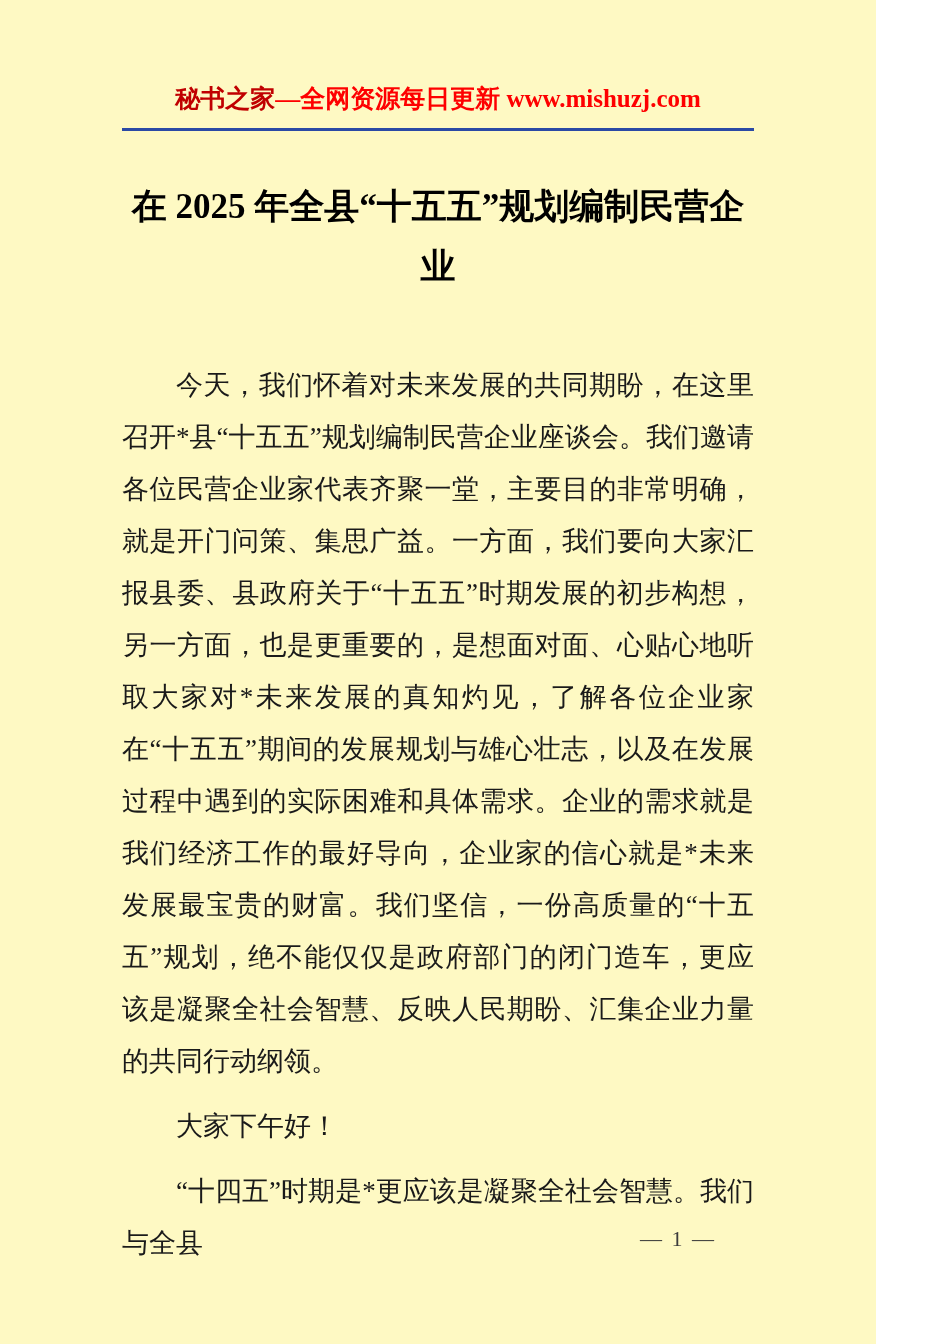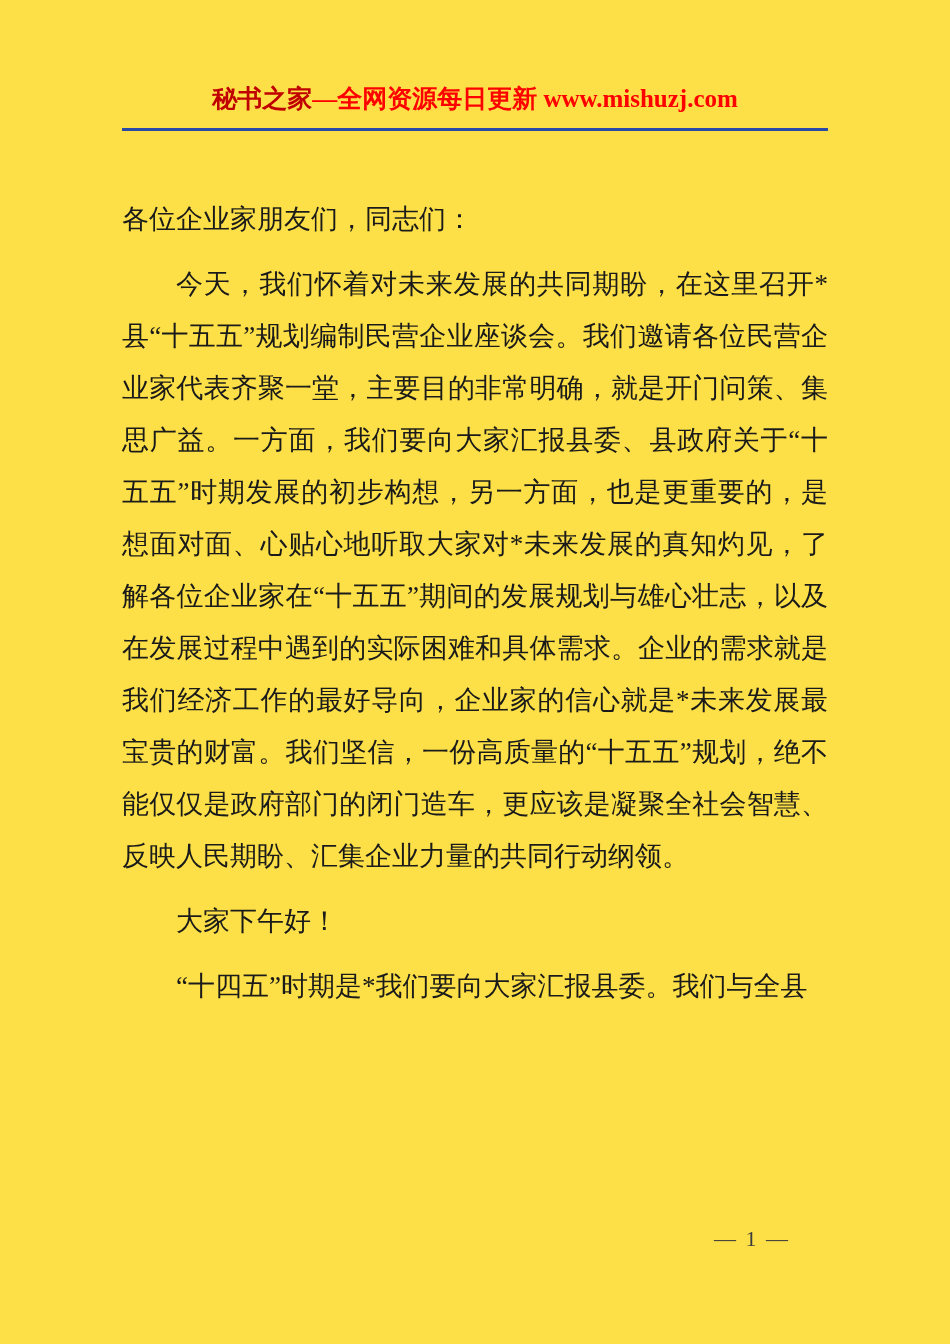--- a/index.html
+++ b/index.html
@@ -5,25 +5,25 @@
   * { margin: 0; padding: 0; box-sizing: border-box; }
   html, body { background: #ffffff; }
   body {
     width: 950px;
     height: 1344px;
     font-family: "Liberation Serif", "DejaVu Serif", serif;
     color: #1a1a1a;
   }
   .page {
     position: relative;
-    width: 950px;
+    width: 876px;
     height: 1344px;
     padding: 0 122px;
     overflow: hidden;
-    background: #fde047;
+    background: #fef9c3;
   }
   .doc-header {
     padding-top: 82px;
     text-align: center;
     font-size: 25px;
     font-weight: bold;
     white-space: nowrap;
   }
   .site-name { color: #c00000; }
   .tagline   { color: #fe0000; }
@@ -64,24 +64,24 @@
 </head>
 <body>
 
 <div class="page">
 
   <div class="doc-header"><span class="site-name">秘书之家</span><span class="tagline">—全网资源每日更新 </span><span class="url">www.mishuzj.com</span></div>
 
   <div class="header-rule"></div>
 
   <h1 class="title">
+    <span class="title-line">在 2025 年全县“十五五”规划编制民营企业</span>
   </h1>
 
   <div class="body-text">
-    <p class="para no-indent">各位企业家朋友们，同志们：</p>
     <p class="para">今天，我们怀着对未来发展的共同期盼，在这里召开*县“十五五”规划编制民营企业座谈会。我们邀请各位民营企业家代表齐聚一堂，主要目的非常明确，就是开门问策、集思广益。一方面，我们要向大家汇报县委、县政府关于“十五五”时期发展的初步构想，另一方面，也是更重要的，是想面对面、心贴心地听取大家对*未来发展的真知灼见，了解各位企业家在“十五五”期间的发展规划与雄心壮志，以及在发展过程中遇到的实际困难和具体需求。企业的需求就是我们经济工作的最好导向，企业家的信心就是*未来发展最宝贵的财富。我们坚信，一份高质量的“十五五”规划，绝不能仅仅是政府部门的闭门造车，更应该是凝聚全社会智慧、反映人民期盼、汇集企业力量的共同行动纲领。</p>
     <p class="para">大家下午好！</p>
-    <p class="para">“十四五”时期是*我们要向大家汇报县委。我们与全县</p>
+    <p class="para">“十四五”时期是*更应该是凝聚全社会智慧。我们与全县</p>
   </div>
 
   <div class="footer-page">— 1 —</div>
 
 </div>
 
 </body></html>

